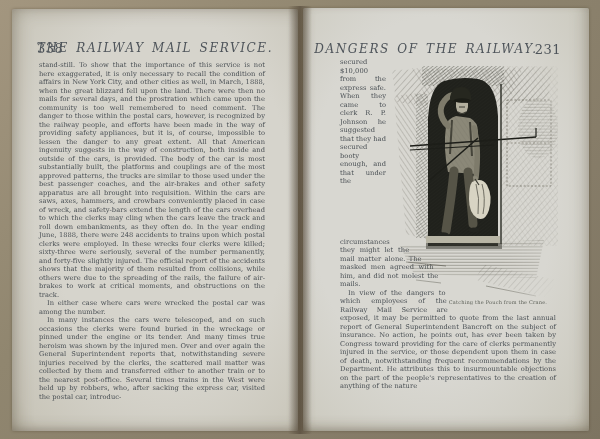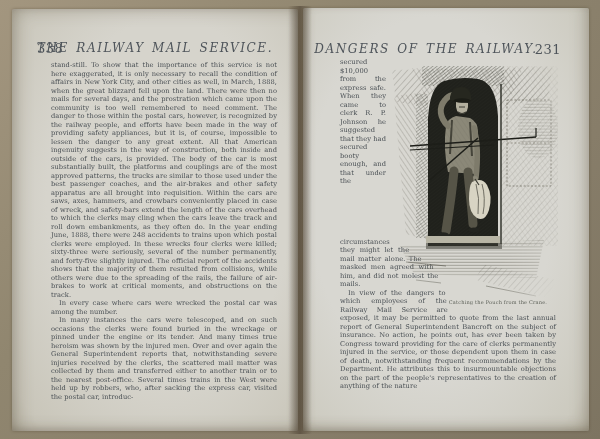--- a/index.html
+++ b/index.html
@@ -83,23 +83,23 @@
   }
 </style>
 </head>
 <body>
 
 <div id="stage">
 
   <div class="page" id="page-left">
     <span class="folio" style="left:25px;top:32px;">338</span>
     <div class="running-head" style="left:0;right:0;top:32px;text-align:center;">THE RAILWAY MAIL SERVICE.</div>
-    <div class="body-text" style="left:39px;top:52px;width:226px;">
+    <div class="body-text" style="left:27px;top:52px;width:226px;">
       <p>stand-still. To show that the importance of this service is not here exaggerated, it is only necessary to recall the condition of affairs in New York City, and other cities as well, in March, 1888, when the great blizzard fell upon the land. There were then no mails for several days, and the prostration which came upon the community is too well remembered to need comment. The danger to those within the postal cars, however, is recognized by the railway people, and efforts have been made in the way of providing safety appliances, but it is, of course, impossible to lessen the danger to any great extent. All that American ingenuity suggests in the way of construction, both inside and outside of the cars, is provided. The body of the car is most substantially built, the platforms and couplings are of the most approved patterns, the trucks are similar to those used under the best passenger coaches, and the air-brakes and other safety apparatus are all brought into requisition. Within the cars are saws, axes, hammers, and crowbars conveniently placed in case of wreck, and safety-bars extend the length of the cars overhead to which the clerks may cling when the cars leave the track and roll down embankments, as they often do. In the year ending June, 1888, there were 248 accidents to trains upon which postal clerks were employed. In these wrecks four clerks were killed; sixty-three were seriously, several of the number permanently, and forty-five slightly injured. The official report of the accidents shows that the majority of them resulted from collisions, while others were due to the spreading of the rails, the failure of air-brakes to work at critical moments, and obstructions on the track.</p>
-      <p class="indent">In every case where cars were wrecked the postal car was among the number.</p>
+      <p class="indent">In either case where cars were wrecked the postal car was among the number.</p>
       <p class="indent">In many instances the cars were telescoped, and on such occasions the clerks were found buried in the wreckage or pinned under the engine or its tender. And many times true heroism was shown by the injured men. Over and over again the General Superintendent reports that, notwithstanding severe injuries received by the clerks, the scattered mail matter was collected by them and transferred either to another train or to the nearest post-office. Several times trains in the West were held up by robbers, who, after sacking the express car, visited the postal car, introduc-</p>
     </div>
   </div>
 
   <div class="page" id="page-right">
     <span class="folio" style="right:28px;top:34px;">231</span>
     <div class="running-head" style="left:0;right:40px;top:34px;text-align:center;">DANGERS OF THE RAILWAY.</div>
 
     <div class="body-text" style="left:37px;top:50px;width:216px;">
 

